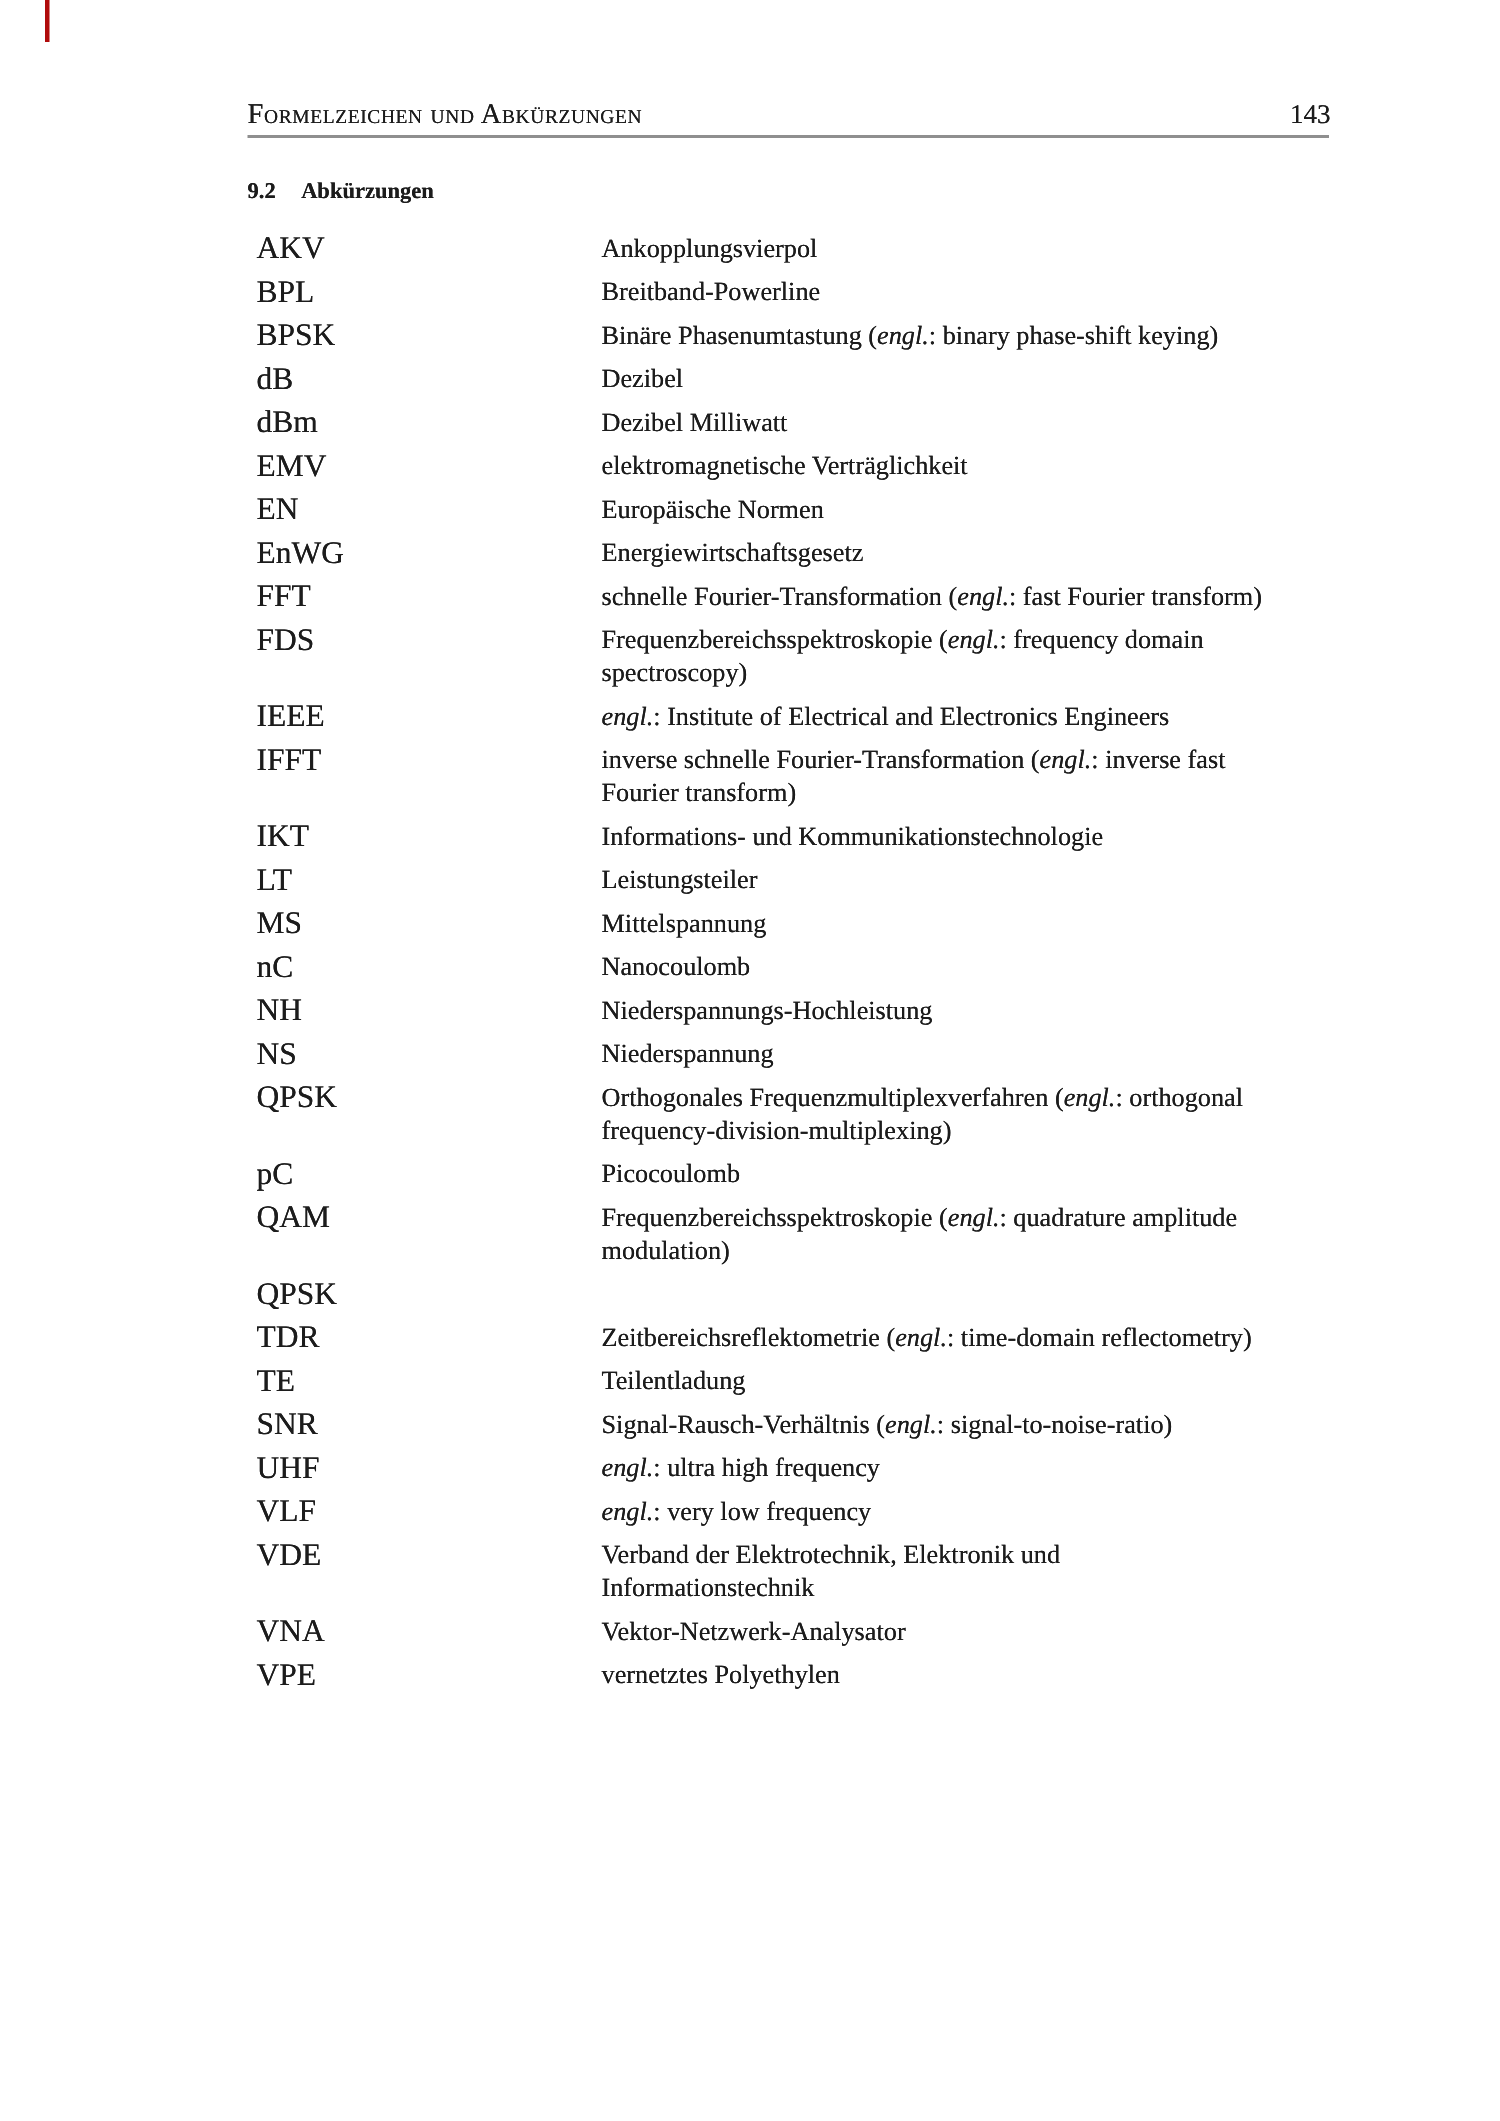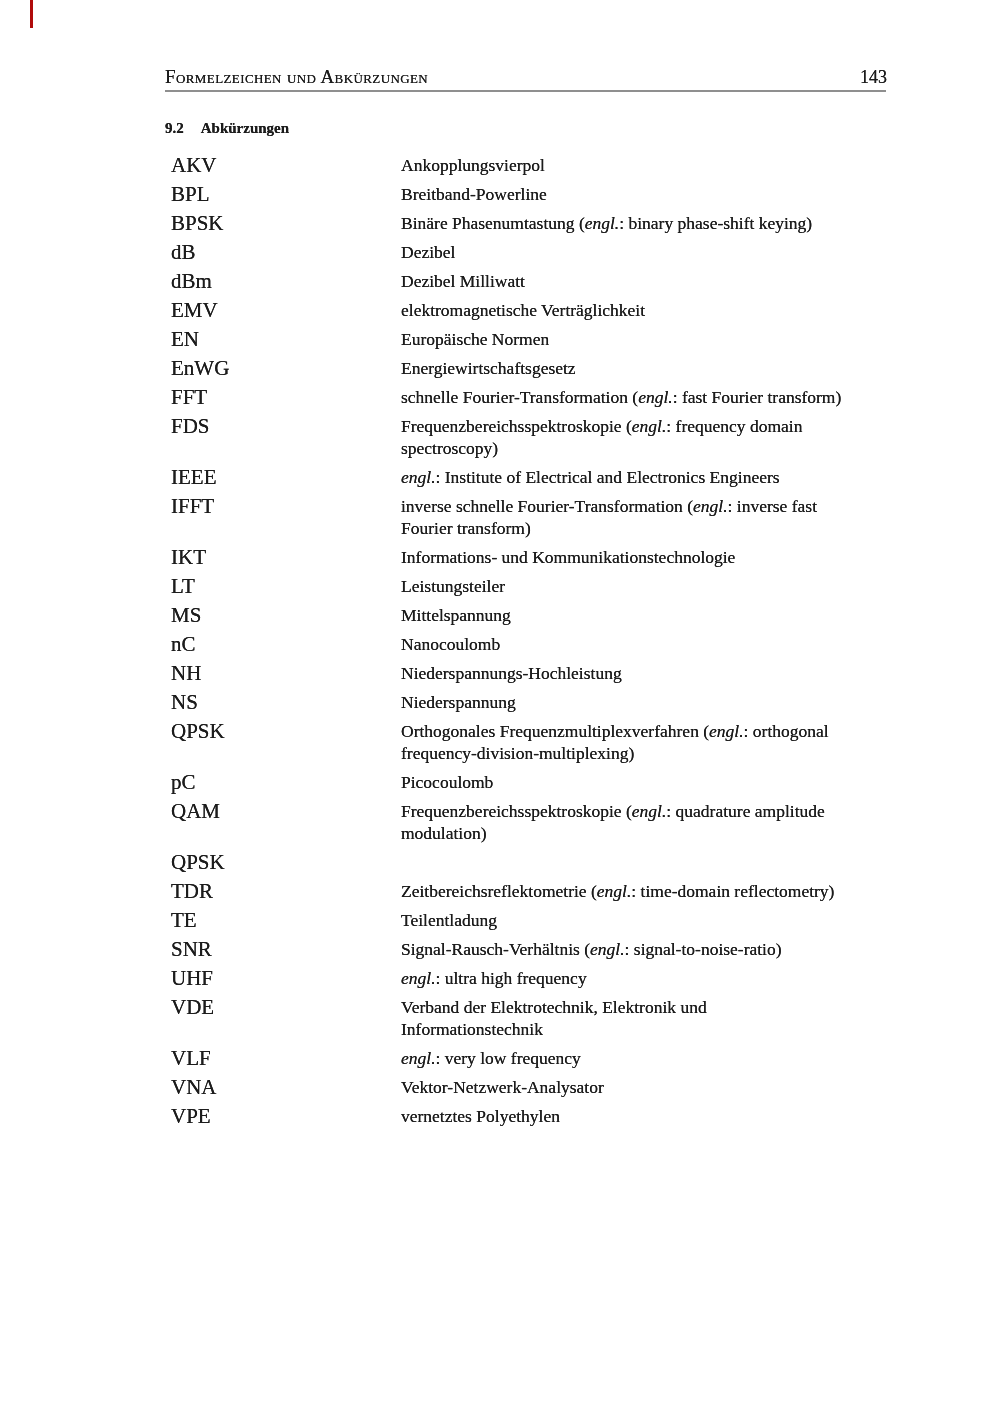--- a/index.html
+++ b/index.html
@@ -233,31 +233,31 @@
       <div class="abbr-term">SNR</div>
       <div class="abbr-def"><span>Signal-Rausch-Verhältnis (</span><em>engl.</em><span>: signal-to-noise-ratio)</span></div>
     </div>
 
     <div class="abbr-row">
       <div class="abbr-term">UHF</div>
       <div class="abbr-def"><em>engl.</em><span>: ultra high frequency</span></div>
     </div>
 
     <div class="abbr-row">
+      <div class="abbr-term">VLF</div>
+      <div class="abbr-def"><em>engl.</em><span>: very low frequency</span></div>
+    </div>
+
+    <div class="abbr-row">
       <div class="abbr-term">VDE</div>
       <div class="abbr-def"><span>Verband der Elektrotechnik, Elektronik und
 Informationstechnik</span></div>
     </div>
 
     <div class="abbr-row">
-      <div class="abbr-term">VLF</div>
-      <div class="abbr-def"><em>engl.</em><span>: very low frequency</span></div>
-    </div>
-
-    <div class="abbr-row">
       <div class="abbr-term">VNA</div>
       <div class="abbr-def"><span>Vektor-Netzwerk-Analysator</span></div>
     </div>
 
     <div class="abbr-row">
       <div class="abbr-term">VPE</div>
       <div class="abbr-def"><span>vernetztes Polyethylen</span></div>
     </div>
   </div>
 

